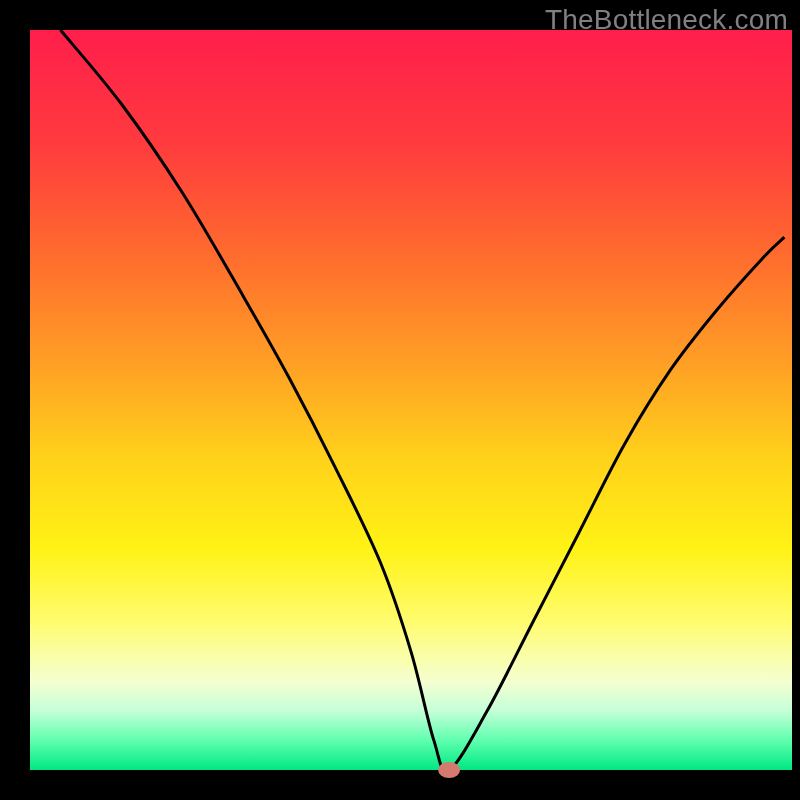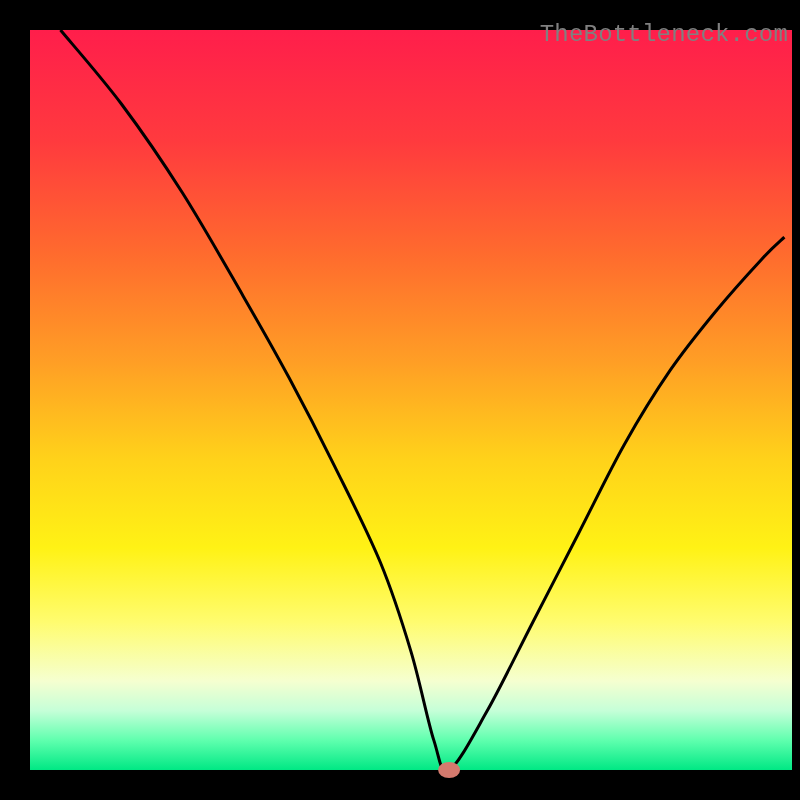--- a/index.html
+++ b/index.html
@@ -11,28 +11,27 @@
     overflow: hidden;
     font-family: Arial, sans-serif;
   }
   .chart-container {
     position: relative;
     width: 800px;
     height: 800px;
   }
   .watermark {
     position: absolute;
-    top: 21px;
+    top: 4px;
     right: 12px;
     color: #808080;
-    font-size: 24px;
+    font-size: 28px;
     font-weight: 500;
     z-index: 10;
     letter-spacing: 0.2px;
-    font-family: Liberation Mono, monospace;
   }
   svg {
     display: block;
   }
 </style>
 </head>
 <body>
 
 <div class="chart-container">
   <div class="watermark">TheBottleneck.com</div>

